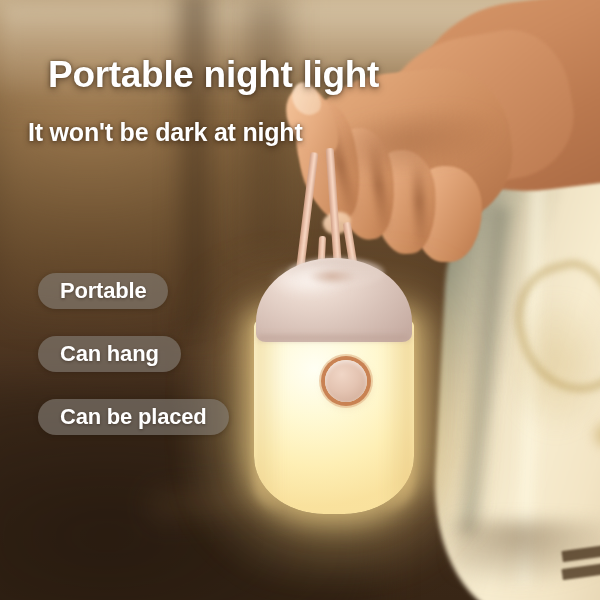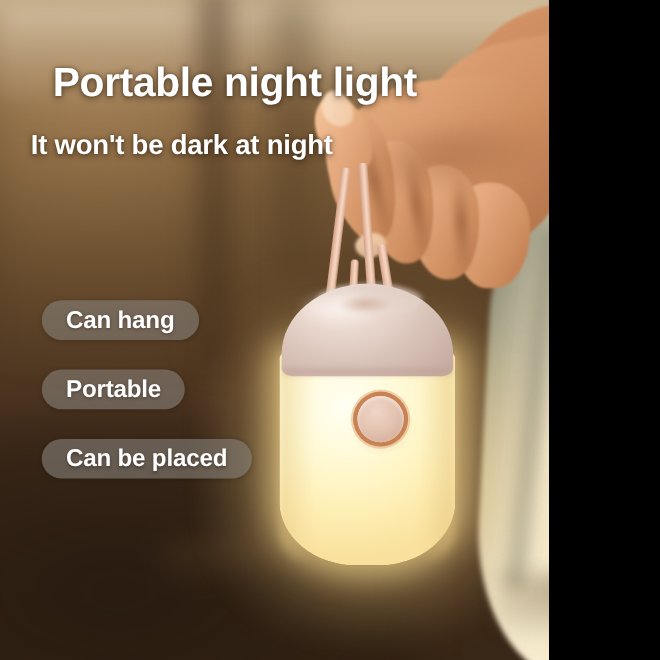--- a/index.html
+++ b/index.html
@@ -2,21 +2,21 @@
 <html><head>
 <meta charset="utf-8">
 <style>
   html, body {
     margin: 0;
     padding: 0;
     background: #000;
   }
   #stage {
     position: relative;
-    width: 499px;
+    width: 600px;
     height: 600px;
     overflow: hidden;
     font-family: "Liberation Sans", sans-serif;
     background: #ec4899;
   }
 
   
   .bg-layer { position: absolute; inset: 0; }
 
   .sofa-base {
@@ -531,18 +531,18 @@
     <div class="cord-anchor"></div>
     <div class="lamp-dome-seam"></div>
     <div class="lamp-button-shadow"></div>
     <div class="lamp-button"></div>
   </div>
 
   <div class="headline">Portable night light</div>
   <div class="subheadline">It won't be dark at night</div>
 
   <div class="pill-list">
+    <div class="pill">Portable</div>
     <div class="pill">Can hang</div>
-    <div class="pill">Portable</div>
     <div class="pill">Can be placed</div>
   </div>
 
 </div>
 
 </body></html>

